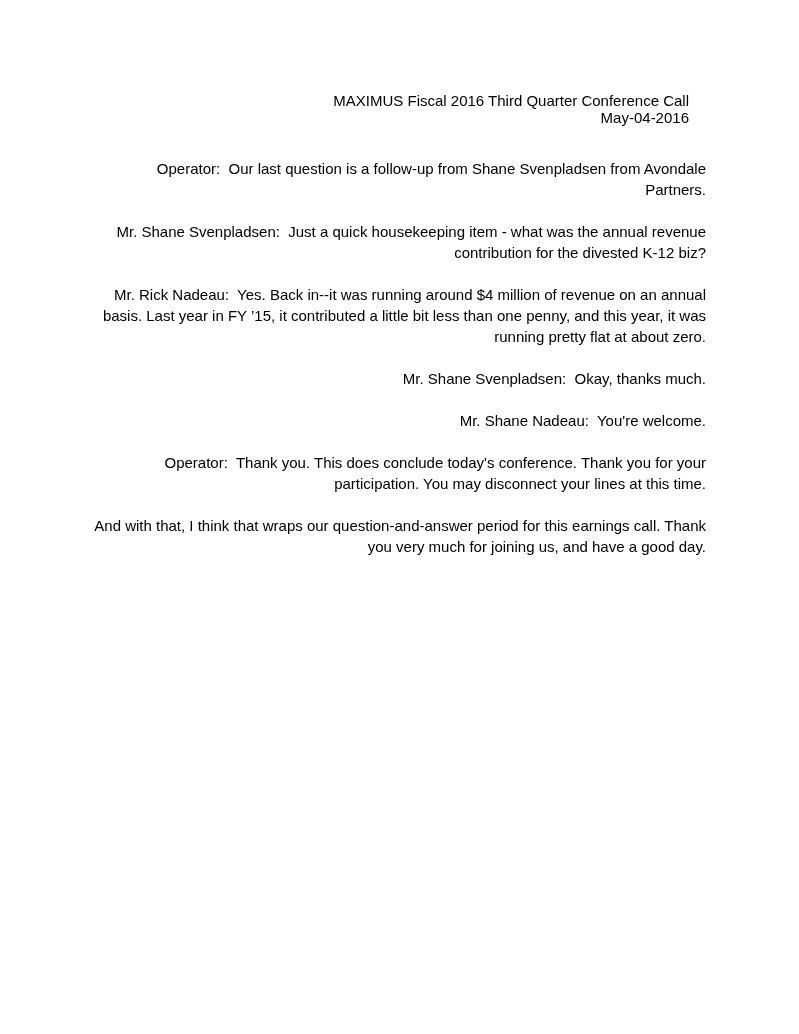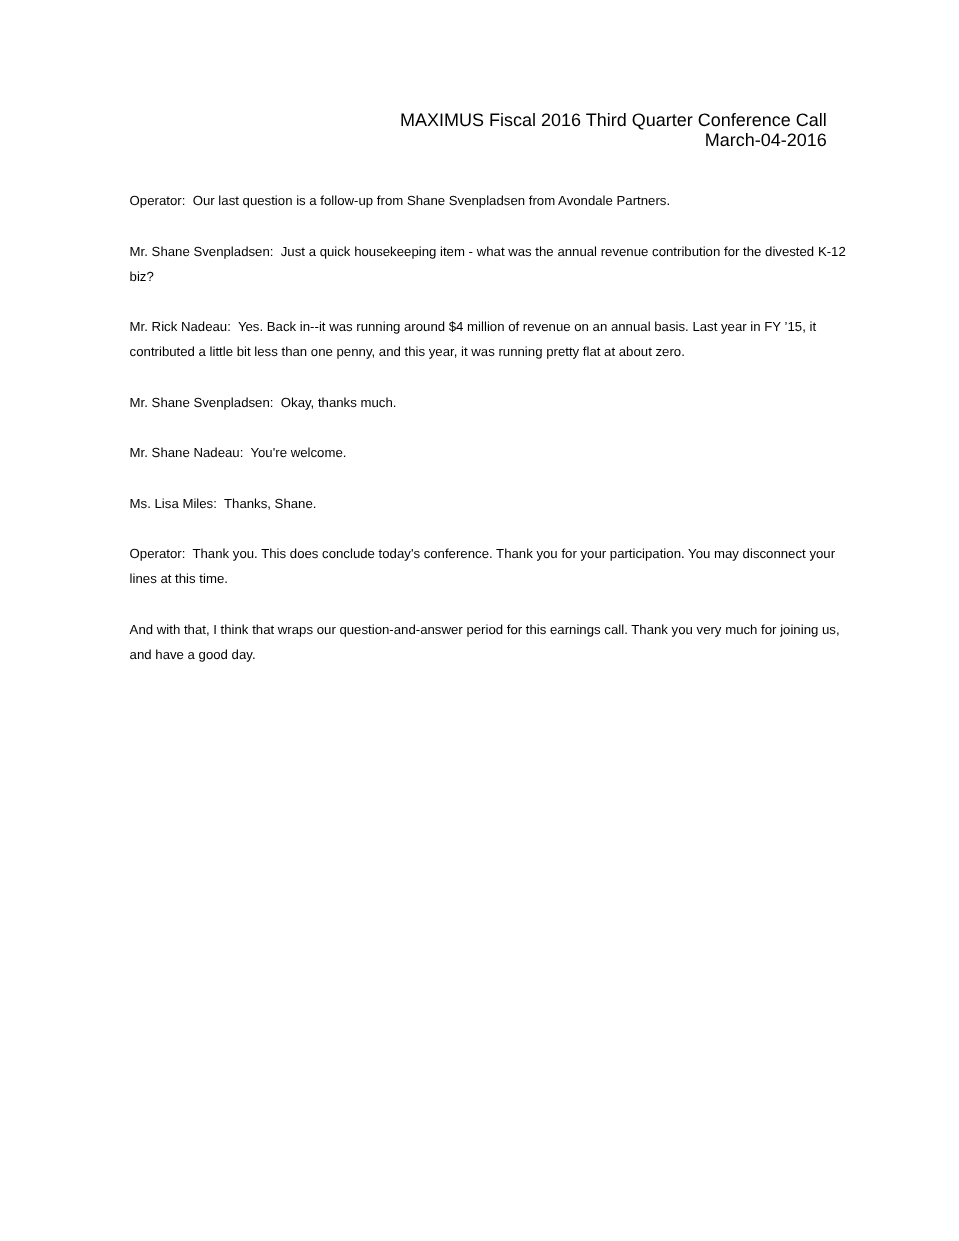--- a/index.html
+++ b/index.html
@@ -24,45 +24,44 @@
     text-align: right;
     font-size: 15px;
     line-height: 17px;
   }
   .doc-header div {
     white-space: pre-wrap;
   }
   .doc-body {
     position: absolute;
     top: 158px;
-    left: 108px;
+    left: 94px;
     width: 612px;
-    font-size: 11px;
+    font-size: 15px;
     line-height: 21px;
-    text-align: left;
+    text-align: right;
   }
   .doc-body p {
     margin: 0 0 21px 0;
     white-space: pre-wrap;
   }
 </style>
 </head>
 <body>
 
 <div class="page">
 
   <div class="doc-header">
     <div>MAXIMUS Fiscal 2016 Third Quarter Conference Call</div>
-    <div>March-04-2016</div>
+    <div>May-04-2016</div>
   </div>
 
   <div class="doc-body">
     <p>Operator:  Our last question is a follow-up from Shane Svenpladsen from Avondale Partners.</p>
     <p>Mr. Shane Svenpladsen:  Just a quick housekeeping item - what was the annual revenue contribution for the divested K-12 biz?</p>
     <p>Mr. Rick Nadeau:  Yes. Back in--it was running around $4 million of revenue on an annual basis. Last year in FY ’15, it contributed a little bit less than one penny, and this year, it was running pretty flat at about zero.</p>
     <p>Mr. Shane Svenpladsen:  Okay, thanks much.</p>
     <p>Mr. Shane Nadeau:  You're welcome.</p>
-    <p>Ms. Lisa Miles:  Thanks, Shane.</p>
     <p>Operator:  Thank you. This does conclude today's conference. Thank you for your participation. You may disconnect your lines at this time.</p>
     <p>And with that, I think that wraps our question-and-answer period for this earnings call. Thank you very much for joining us, and have a good day.</p>
   </div>
 
 </div>
 
 </body></html>

